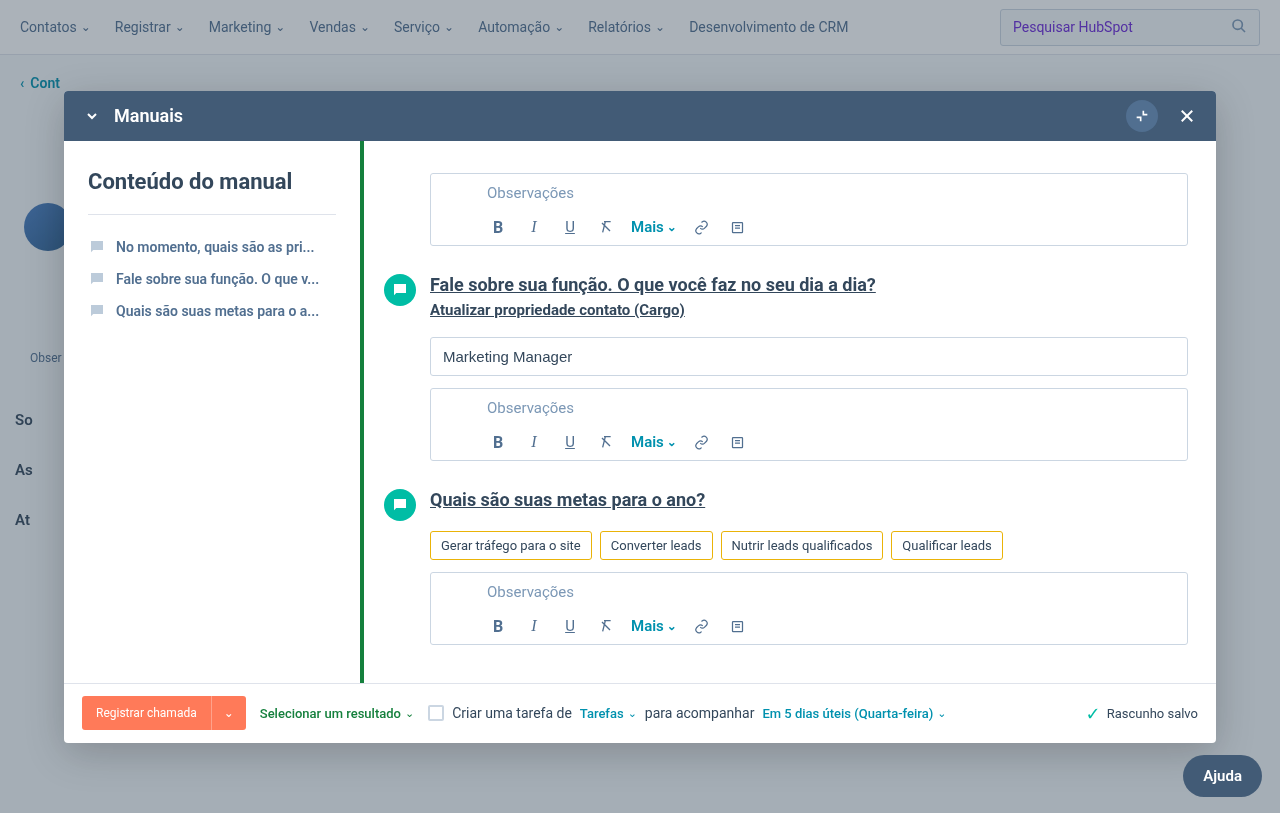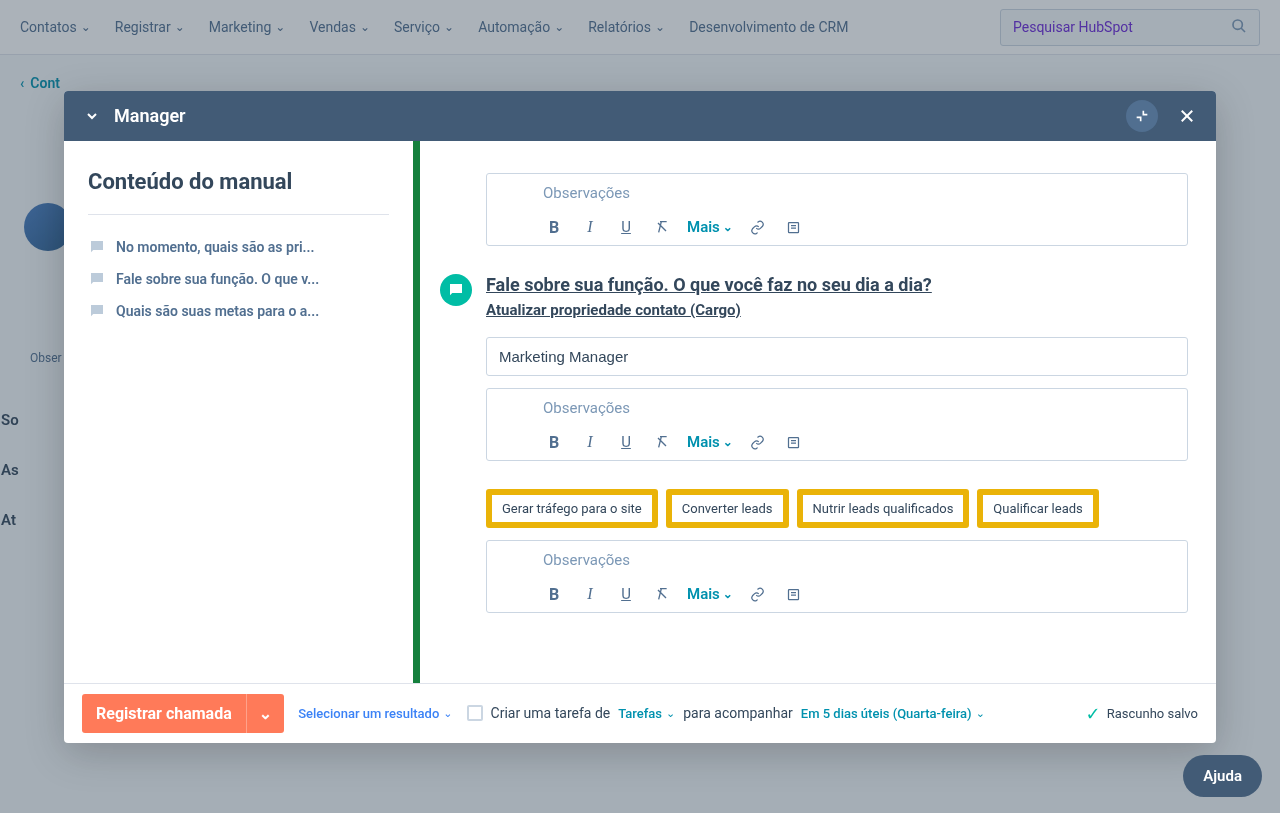--- a/index.html
+++ b/index.html
@@ -11,39 +11,39 @@
 .nav-item { color: #516f90; font-size: 14px; display: flex; align-items: center; gap: 4px; cursor: pointer; }
 .nav-item::after { content: "⌄"; font-size: 12px; }
 .nav-item.no-arrow::after { content: ""; }
 .search-box { background: #f5f8fa; border: 1px solid #cbd6e2; border-radius: 3px; padding: 8px 12px; width: 260px; display: flex; align-items: center; justify-content: space-between; color: #6d28d9; font-size: 14px; }
 
 
 .bg-content { position: absolute; top: 55px; left: 0; right: 0; bottom: 0; padding: 20px; }
 .bg-breadcrumb { color: #0091ae; font-size: 14px; font-weight: 600; display: flex; align-items: center; gap: 6px; }
 .bg-right-panel { position: absolute; right: 10px; top: 58px; width: 300px; color: #516f90; font-size: 14px; }
 .bg-right-text { margin-bottom: 40px; }
-.bg-left-items { position: absolute; left: 1px; top: 340px; }
+.bg-left-items { position: absolute; left: 15px; top: 340px; }
 .bg-left-item { color: #33475b; font-weight: 600; font-size: 15px; padding: 16px 0; }
 .avatar-bg { width: 48px; height: 48px; border-radius: 50%; background: linear-gradient(135deg, #4a7fc4, #2d5f8f); position: absolute; left: 24px; top: 148px; }
 .obs-label { position: absolute; left: 30px; top: 296px; font-size: 12px; color: #516f90; }
 
 
 .modal-backdrop { position: fixed; top: 0; left: 0; right: 0; bottom: 0; background: rgba(45,62,80,0.4); display: flex; align-items: center; justify-content: center; }
 .modal { width: 1152px; height: 652px; background: #fff; border-radius: 4px; overflow: hidden; display: flex; flex-direction: column; box-shadow: 0 10px 40px rgba(0,0,0,0.2); margin-top: 20px; }
 
 .modal-header { background: #425b76; color: #fff; height: 50px; display: flex; align-items: center; padding: 0 20px; justify-content: space-between; }
 .modal-header-left { display: flex; align-items: center; gap: 14px; }
 .modal-title { font-size: 18px; font-weight: 600; }
 .modal-header-right { display: flex; align-items: center; gap: 20px; }
 .icon-btn { cursor: pointer; display: flex; align-items: center; justify-content: center; }
 .collapse-btn { width: 32px; height: 32px; border-radius: 50%; background: #516f90; }
 
 .modal-body { display: flex; flex: 1; overflow: hidden; }
 
-.sidebar { width: 356px; border-right: 7px solid #15803d; padding: 28px 24px; overflow-y: auto; }
+.sidebar { width: 300px; border-right: 4px solid #15803d; padding: 28px 24px; overflow-y: auto; }
 .sidebar-title { font-size: 22px; font-weight: 700; color: #33475b; margin-bottom: 20px; }
 .sidebar-divider { height: 1px; background: #dfe3eb; margin-bottom: 16px; }
 .toc-item { display: flex; align-items: center; gap: 10px; padding: 7px 0; color: #516f90; font-size: 14px; font-weight: 600; cursor: pointer; }
 .toc-item .chat-icon { width: 18px; height: 18px; flex-shrink: 0; opacity: 0.5; }
 .toc-text { white-space: nowrap; overflow: hidden; text-overflow: ellipsis; }
 
 .main-panel { flex: 1; overflow-y: auto; padding: 20px 28px 20px 20px; }
 
 .question-block { margin-bottom: 28px; }
 .q-header { display: flex; align-items: flex-start; gap: 14px; margin-bottom: 8px; }
@@ -61,27 +61,27 @@
 .obs-toolbar { display: flex; align-items: center; gap: 14px; padding: 6px 16px 8px; }
 .tb-btn { cursor: pointer; color: #516f90; display: flex; align-items: center; justify-content: center; width: 22px; }
 .tb-bold { font-weight: 700; font-size: 16px; }
 .tb-italic { font-style: italic; font-family: serif; font-size: 16px; }
 .tb-underline { text-decoration: underline; font-size: 15px; }
 .tb-clear { font-size: 14px; position: relative; }
 .tb-more { color: #0091ae; font-weight: 600; font-size: 15px; display: flex; align-items: center; gap: 3px; }
 .tb-more::after { content: "⌄"; font-size: 12px; }
 
 .tag-row { display: flex; gap: 8px; flex-wrap: wrap; margin-top: 10px; }
-.tag { border: 6px solid #eab308; border-radius: 3px; padding: 6px 10px; font-size: 13px; color: #33475b; cursor: pointer; }
+.tag { border: 1px solid #eab308; border-radius: 3px; padding: 6px 10px; font-size: 13px; color: #33475b; cursor: pointer; }
 
 .modal-footer { border-top: 1px solid #dfe3eb; height: 60px; display: flex; align-items: center; padding: 0 18px; gap: 14px; }
-.btn-primary { background: #ff7a59; color: #fff; border: none; display: flex; border-radius: 3px; overflow: hidden; font-size: 16px; font-weight: 700; }
+.btn-primary { background: #ff7a59; color: #fff; border: none; display: flex; border-radius: 3px; overflow: hidden; font-size: 12px; font-weight: 400; }
 .btn-primary-main { padding: 10px 14px; cursor: pointer; }
 .btn-primary-drop { padding: 10px 12px; border-left: 1px solid rgba(255,255,255,0.3); cursor: pointer; }
-.btn-link { color: #3b82f6; font-size: 13px; font-weight: 500; display: flex; align-items: center; gap: 4px; cursor: pointer; }
+.btn-link { color: #15803d; font-size: 13px; font-weight: 500; display: flex; align-items: center; gap: 4px; cursor: pointer; }
 .btn-link::after { content: "⌄"; font-size: 11px; }
 .footer-task { display: flex; align-items: center; gap: 8px; font-size: 14px; color: #33475b; }
 .checkbox { width: 16px; height: 16px; border: 2px solid #cbd6e2; border-radius: 2px; cursor: pointer; }
 .task-link { color: #0091ae; font-weight: 500; }
 .footer-saved { margin-left: auto; display: flex; align-items: center; gap: 6px; color: #33475b; font-size: 13px; }
 .check-icon { color: #00bda5; font-size: 18px; }
 
 .help-btn { position: fixed; bottom: 16px; right: 18px; background: #425b76; color: #fff; padding: 12px 20px; border-radius: 24px; font-weight: 600; font-size: 15px; cursor: pointer; }
 </style>
 </head>
@@ -128,21 +128,21 @@
 
 <div class="modal-backdrop">
   <div class="modal">
     <div class="modal-header">
       <div class="modal-header-left">
         <span class="icon-btn">
           <svg width="16" height="16" viewBox="0 0 24 24" fill="none" stroke="#fff" stroke-width="3">
               <polyline points="6 9 12 15 18 9"></polyline>
             </svg>
         </span>
-        <span class="modal-title">Manager</span>
+        <span class="modal-title">Manuais</span>
       </div>
       <div class="modal-header-right">
         <span class="icon-btn collapse-btn">
           <svg width="16" height="16" viewBox="0 0 24 24" fill="none" stroke="#fff" stroke-width="2.5">
               <polyline points="4 14 10 14 10 20"></polyline>
               <polyline points="20 10 14 10 14 4"></polyline>
             </svg>
         </span>
         <span class="icon-btn">
           <svg width="18" height="18" viewBox="0 0 24 24" fill="none" stroke="#fff" stroke-width="2.5">
@@ -247,20 +247,30 @@
                       <line x1="8" y1="9" x2="16" y2="9"></line>
                       <line x1="8" y1="13" x2="16" y2="13"></line>
                     </svg>
                   </span>
               </div>
             </div>
           </div>
         </div>
 
         <div class="question-block">
+          <div class="q-header">
+            <div class="q-icon">
+              <svg viewBox="0 0 24 24" fill="#fff">
+                  <path d="M4 4h16v12H7l-3 3V4z"></path>
+                </svg>
+            </div>
+            <div class="q-content">
+              <div class="q-title">Quais são suas metas para o ano?</div>
+            </div>
+          </div>
           <div class="q-indent">
             <div class="tag-row">
               <span class="tag">Gerar tráfego para o site</span>
               <span class="tag">Converter leads</span>
               <span class="tag">Nutrir leads qualificados</span>
               <span class="tag">Qualificar leads</span>
             </div>
             <div class="obs-field">
               <div class="obs-placeholder">Observações</div>
               <div class="obs-toolbar">

